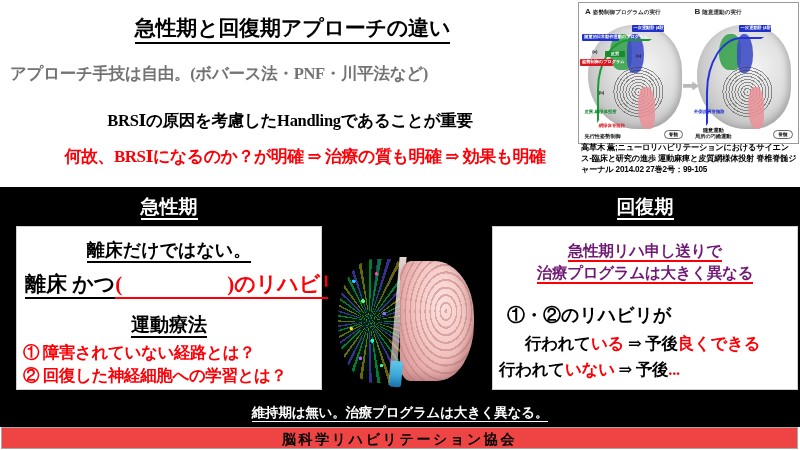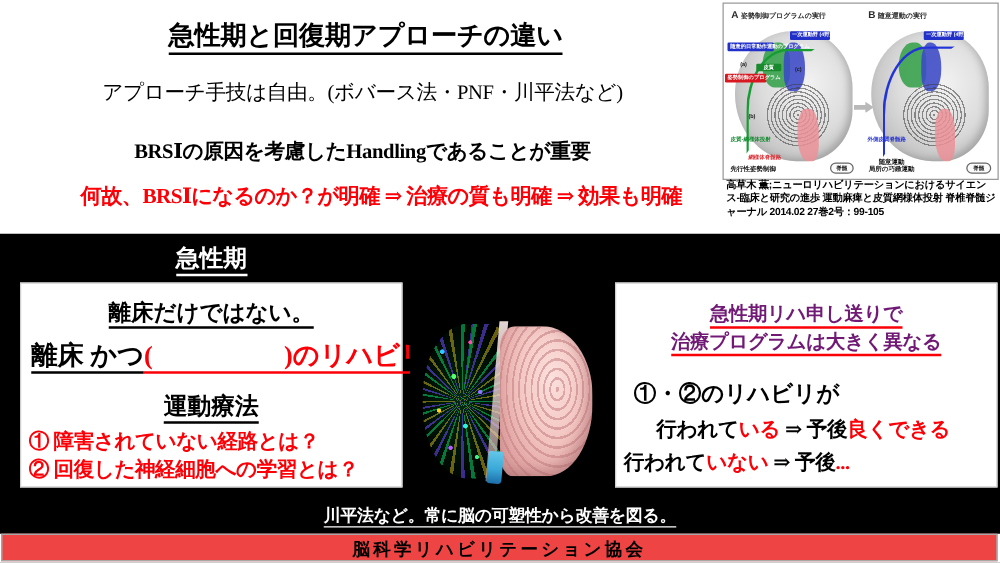--- a/index.html
+++ b/index.html
@@ -37,24 +37,24 @@
     white-space: nowrap;
   }
   #slide-title span.u {
     border-bottom: 2px solid #000;
     padding-bottom: 2px;
   }
   #top-line-1 {
     position: absolute;
     left: 10px; top: 63px;
     width: 560px;
-    text-align: center;
+    text-align: left;
     font-size: 16.5px;
-    font-weight: normal;
-    color: #000000;
+    font-weight: bold;
+    color: #737373;
     white-space: nowrap;
     letter-spacing: -0.3px;
   }
   #top-line-2 {
     position: absolute;
     left: 10px; top: 110px;
     width: 560px;
     text-align: center;
     font-size: 16.5px;
     font-weight: bold;
@@ -525,20 +525,21 @@
         <div class="cord-box" style="right:5%; bottom:4px;">脊髄</div>
       </div>
     </div>
 
     <div id="citation">高草木 薫;ニューロリハビリテーションにおけるサイエンス-臨床と研究の進歩 運動麻痺と皮質網様体投射 脊椎脊髄ジャーナル 2014.02 27巻2号：99-105</div>
   </div>
 
   <div id="black-band"></div>
 
   <div class="phase-heading" id="heading-acute"><span class="u">急性期</span></div>
+  <div class="phase-heading" id="heading-recovery"><span class="u">回復期</span></div>
 
   <div class="content-box" id="box-acute">
     <div id="acute-l1"><span class="u">離床だけではない。</span></div>
     <div id="acute-l2"><span class="black-u">離床 かつ</span><span class="red-u">(　　　　　)のリハビリ</span></div>
     <div id="acute-l3"><span class="u">運動療法</span></div>
     <div class="acute-item" id="acute-i2">② 回復した神経細胞への学習とは？</div>
     <div class="acute-item" id="acute-i1">① 障害されていない経路とは？</div>
   </div>
 
   <div id="center-brain">
@@ -549,19 +550,19 @@
   </div>
 
   <div class="content-box" id="box-recovery">
     <div class="recov-head" id="recov-h1"><span class="u">急性期リハ申し送りで</span></div>
     <div class="recov-head" id="recov-h2"><span class="u">治療プログラムは大きく異なる</span></div>
     <div id="recov-l1">①・②のリハビリが</div>
     <div id="recov-l2"><span>行われて</span><span class="rd">いる</span><span> ⇒ 予後</span><span class="rd">良くできる</span></div>
     <div id="recov-l3"><span>行われて</span><span class="rd">いない</span><span> ⇒ 予後</span><span class="rd">...</span></div>
   </div>
 
-  <div id="bottom-note"><span class="u">川平法など。常に脳の可塑性から改善を図る。</span></div>
+  <div id="bottom-note"><span class="u">維持期は無い。治療プログラムは大きく異なる。</span></div>
 
   <div id="footer-bar">
     <div id="footer-text">脳科学リハビリテーション協会</div>
   </div>
 
 </div>
 
 </body></html>

